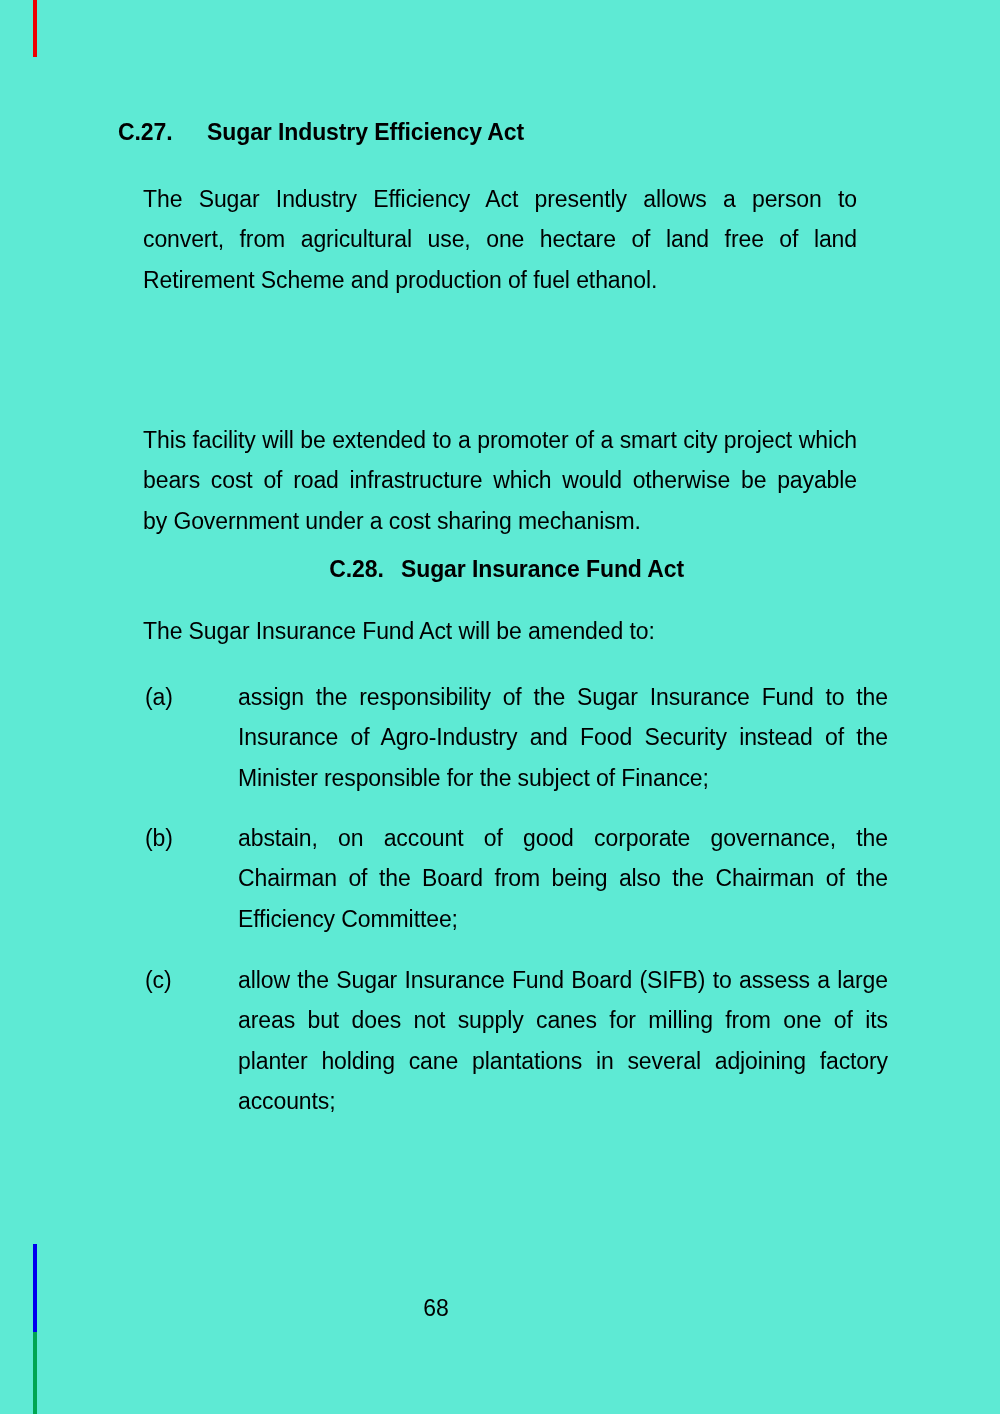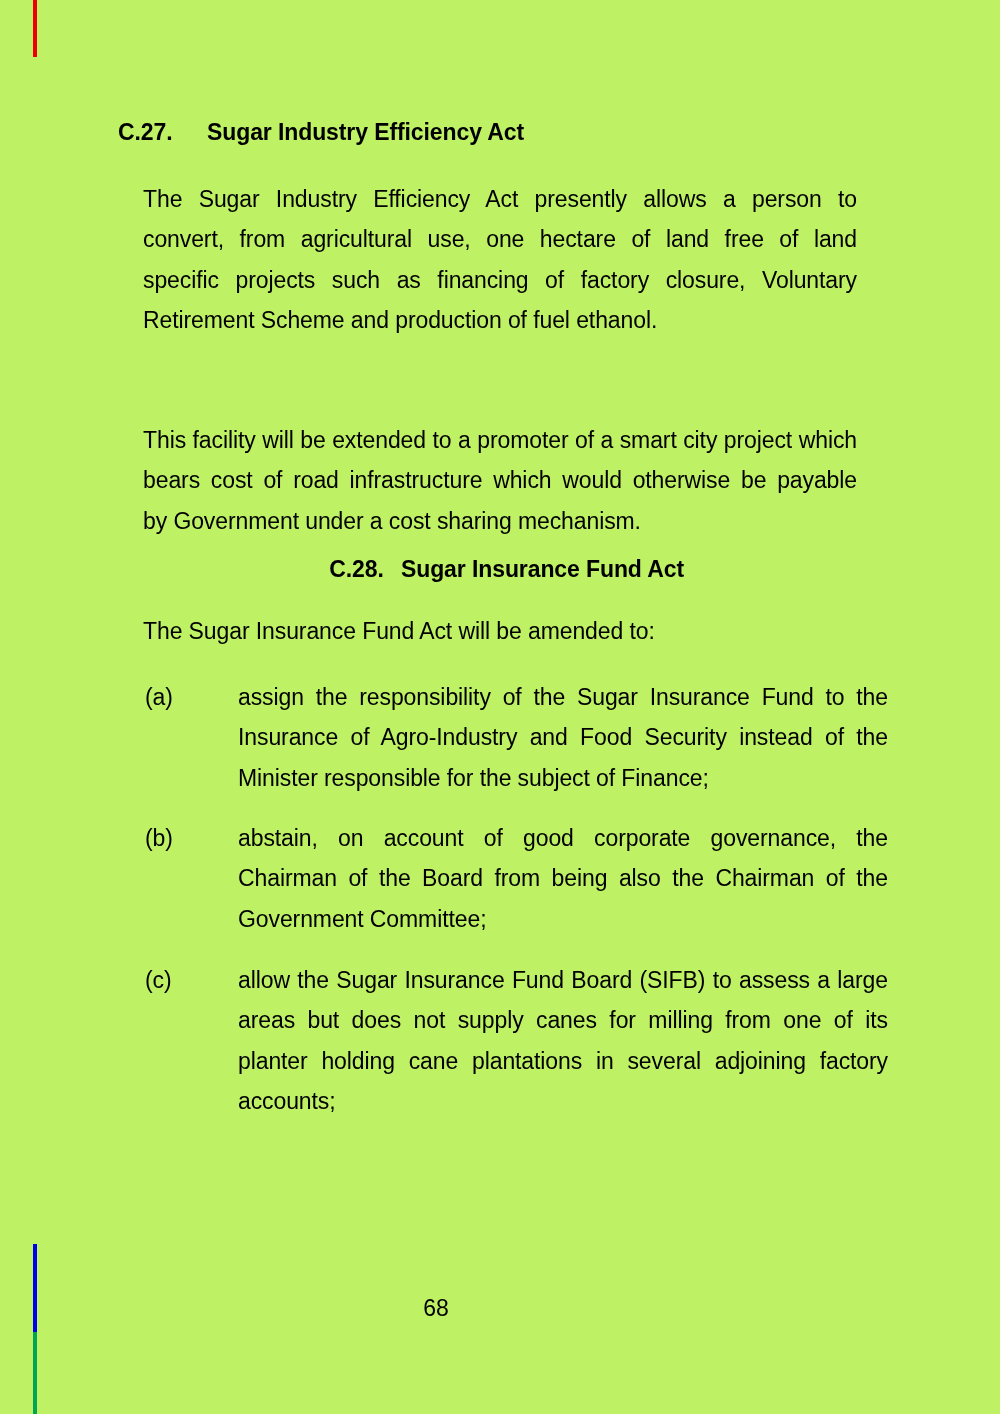--- a/index.html
+++ b/index.html
@@ -1,20 +1,20 @@
 <!DOCTYPE html>
 <html><head>
 <meta charset="utf-8">
 <style>
   html, body { margin: 0; padding: 0; background: #ffffff; }
   .page {
     position: relative;
     width: 1000px;
     height: 1414px;
-    background: #bef264;
+    background: #5eead4;
     font-family: "Liberation Sans", "DejaVu Sans", sans-serif;
     font-size: 23px;
     line-height: 40.4px;
     color: #000000;
     letter-spacing: -0.1px;
     overflow: hidden;
   }
   .heading {
     position: absolute;
     left: 118px;
@@ -67,21 +67,20 @@
   <div class="edge edge-bottom-upper" style="background: rgb(0, 0, 238);"></div>
   <div class="edge edge-bottom-lower" style="background: rgb(0, 166, 81);"></div>
 
   <div class="heading h1-pos">
     <span class="num">C.27.</span><span class="ttl">Sugar Industry Efficiency Act</span>
   </div>
 
   <div class="para p1-pos">
       <div class="ln j">The Sugar Industry Efficiency Act presently allows a person to</div>
       <div class="ln j">convert, from agricultural use, one hectare of land free of land</div>
-      <div class="ln j">specific projects such as financing of factory closure, Voluntary</div>
       <div class="ln">Retirement Scheme and production of fuel ethanol.</div>
     </div>
 
   <div class="para p2-pos">
       <div class="ln j">This facility will be extended to a promoter of a smart city project which</div>
       <div class="ln j">bears cost of road infrastructure which would otherwise be payable</div>
       <div class="ln">by Government under a cost sharing mechanism.</div>
     </div>
 
   <div class="heading h2-pos">
@@ -99,21 +98,21 @@
         <div class="ln j">Insurance of Agro-Industry and Food Security instead of the</div>
         <div class="ln">Minister responsible for the subject of Finance;</div>
       </div>
   </div>
 
   <div class="list-item ib-pos">
     <span class="marker">(b)</span>
     <div class="itxt">
         <div class="ln j">abstain, on account of good corporate governance, the</div>
         <div class="ln j">Chairman of the Board from being also the Chairman of the</div>
-        <div class="ln">Government Committee;</div>
+        <div class="ln">Efficiency Committee;</div>
       </div>
   </div>
 
   <div class="list-item ic-pos">
     <span class="marker">(c)</span>
     <div class="itxt">
         <div class="ln j">allow the Sugar Insurance Fund Board (SIFB) to assess a large</div>
         <div class="ln j">areas but does not supply canes for milling from one of its</div>
         <div class="ln j">planter holding cane plantations in several adjoining factory</div>
         <div class="ln">accounts;</div>

